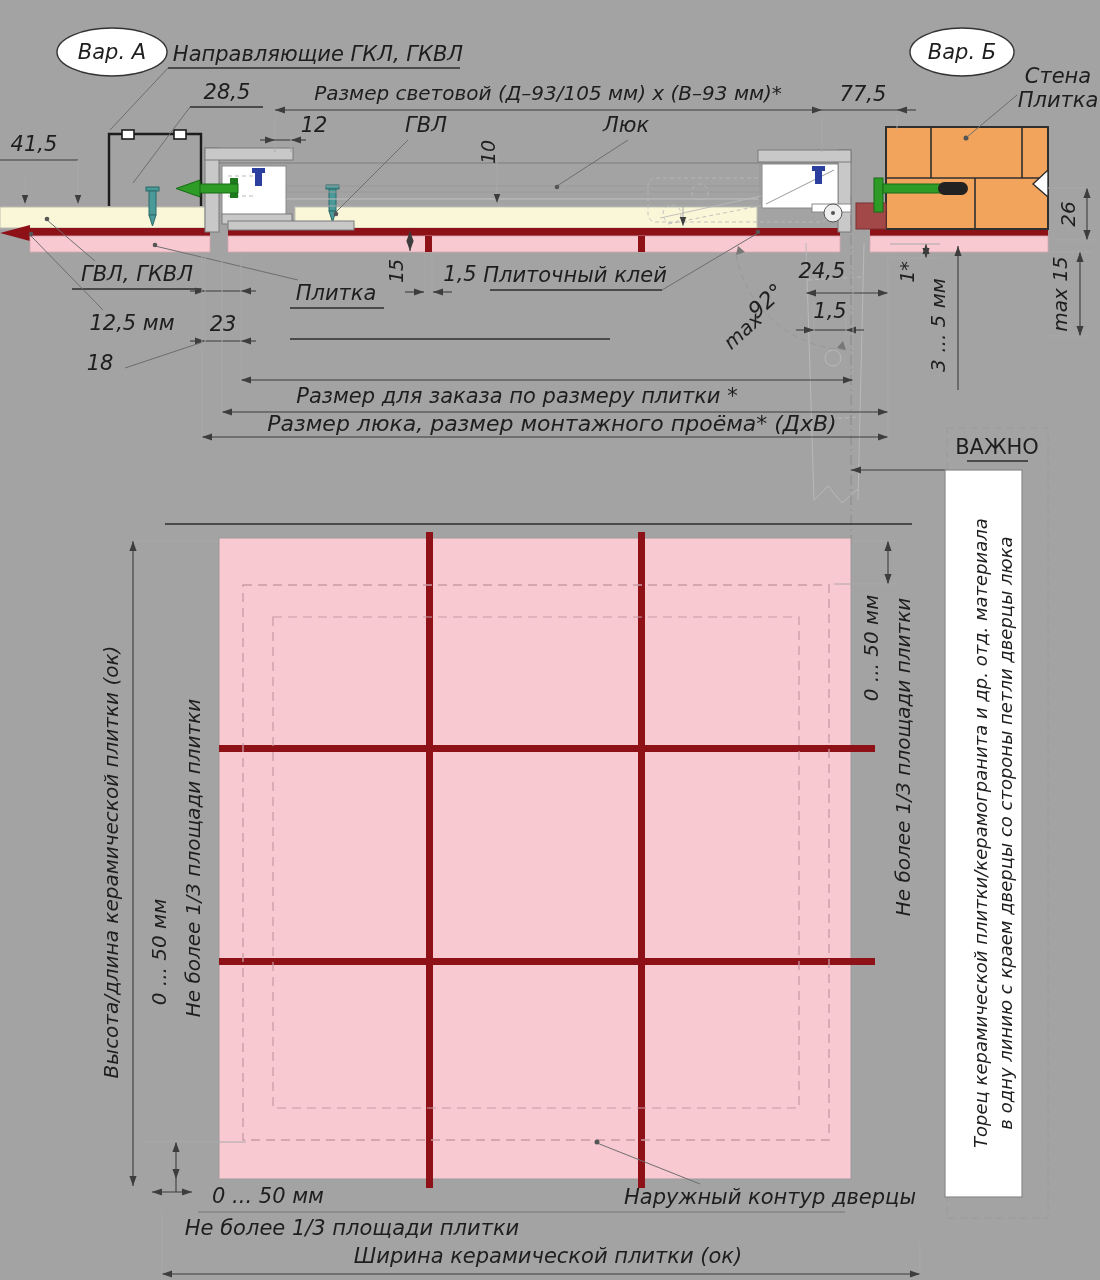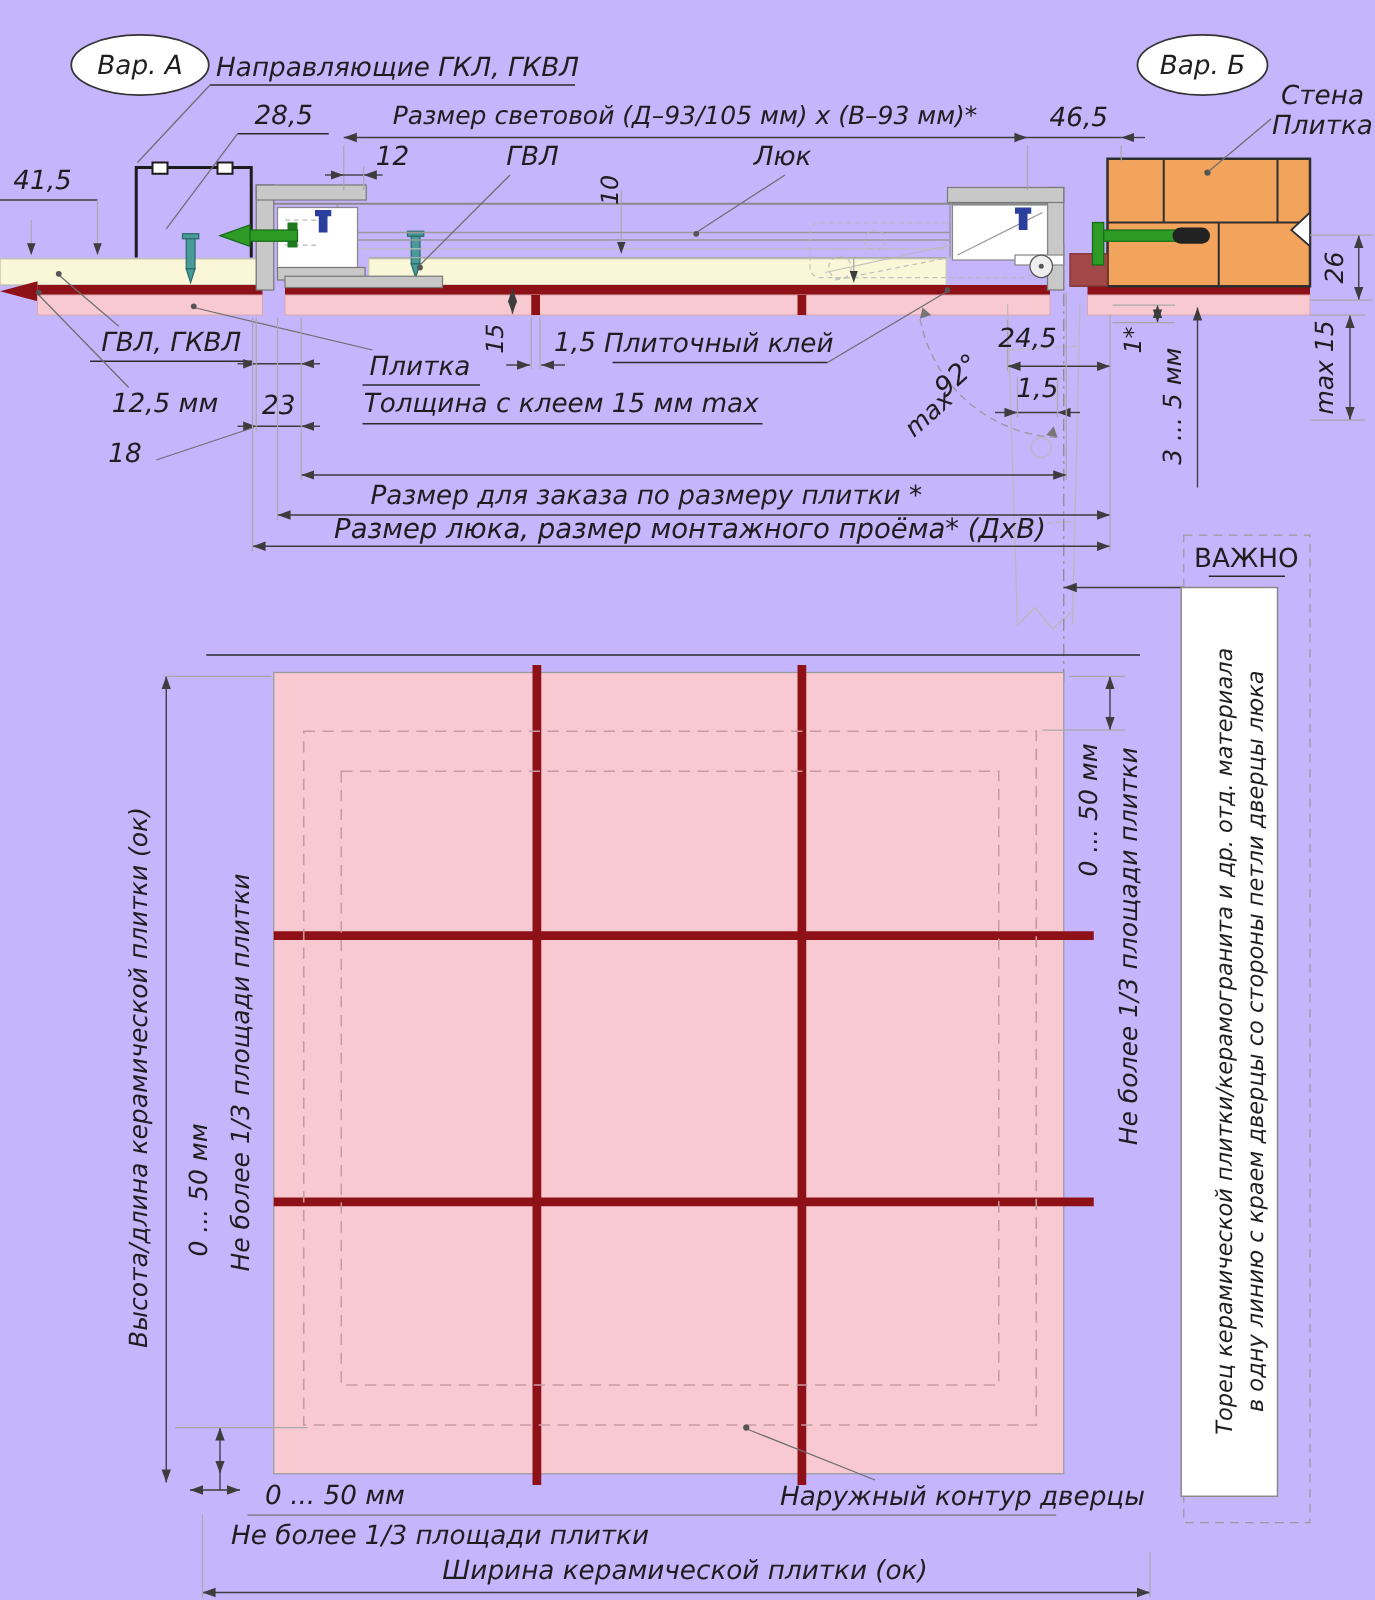--- a/index.html
+++ b/index.html
@@ -1,16 +1,16 @@
 <!DOCTYPE html>
 <html><head>
 <meta charset="utf-8">
 <style>
   html,body{margin:0;padding:0;background:#fff;}
-  #stage{position:relative;width:1100px;height:1280px;background:#c4b5fd;overflow:hidden;
+  #stage{position:relative;width:1100px;height:1280px;background:#a3a3a3;overflow:hidden;
          font-family:"DejaVu Sans",sans-serif;}
   svg{position:absolute;left:0;top:0;}
   .t{position:absolute;transform:translate(-50%,-50%);font-style:italic;white-space:nowrap;
      color:#1e1e1e;font-family:"DejaVu Sans",sans-serif;line-height:1.05;}
   .v{transform:translate(-50%,-50%) rotate(-90deg);}
   .a42{transform:translate(-50%,-50%) rotate(-42deg);}
   .up{font-style:normal;}
   .b{font-weight:bold;}.f18{font-size:18px}.f19{font-size:19px}.f20{font-size:20px}
   .f21{font-size:21px}.f22{font-size:22px}
   .dl{stroke:#3d3d3d;stroke-width:1.1;fill:none}
@@ -273,39 +273,38 @@
     <line x1="920" y1="1242" x2="920" y2="1278" class="xl"></line>
     <line x1="165" y1="524" x2="912" y2="524" class="ul"></line>
   </g>
 </svg>
 
 <div class="t f21" style="left:112px;top:52px">Вар. А</div>
 <div class="t f21" style="left:962px;top:52px">Вар. Б</div>
 <div class="t f21" style="left:318px;top:54px">Направляющие ГКЛ, ГКВЛ</div>
 <div class="t f21" style="left:227px;top:92px">28,5</div>
 <div class="t f20" style="left:548px;top:93px">Размер световой (Д–93/105 мм) х (В–93 мм)*</div>
-<div class="t f21" style="left:863px;top:94px">46,5</div>
+<div class="t f21" style="left:863px;top:94px">77,5</div>
 <div class="t f21" style="left:1058px;top:76px">Стена</div>
 <div class="t f21" style="left:1058px;top:100px">Плитка</div>
 <div class="t f21" style="left:34px;top:144px">41,5</div>
 <div class="t f21" style="left:314px;top:125px">12</div>
 <div class="t f21" style="left:426px;top:125px">ГВЛ</div>
 <div class="t f19 v" style="left:489px;top:152px">10</div>
 <div class="t f21" style="left:626px;top:125px">Люк</div>
 <div class="t f20 v" style="left:1068px;top:214px">26</div>
 
 <div class="t f21" style="left:137px;top:274px">ГВЛ, ГКВЛ</div>
 <div class="t f21" style="left:132px;top:323px">12,5 мм</div>
 <div class="t f21" style="left:223px;top:324px">23</div>
 <div class="t f21" style="left:100px;top:363px">18</div>
 <div class="t f21" style="left:336px;top:293px">Плитка</div>
 <div class="t f19 v" style="left:397px;top:271px">15</div>
 <div class="t f21" style="left:460px;top:274px">1,5</div>
 <div class="t f21" style="left:575px;top:275px">Плиточный клей</div>
-<div class="t f21" style="left:449px;top:323px">Толщина с клеем 15 мм max</div>
 <div class="t f21" style="left:822px;top:271px">24,5</div>
 <div class="t f21" style="left:830px;top:311px">1,5</div>
 <div class="t f22 a42" style="left:766px;top:301px">92°</div>
 <div class="t f20 a42" style="left:743px;top:331px">max</div>
 <div class="t f19 v" style="left:908px;top:272px">1*</div>
 <div class="t f20 v" style="left:938px;top:325px">3 ... 5 мм</div>
 <div class="t f20 v" style="left:1060px;top:294px">max 15</div>
 
 <div class="t f21" style="left:517px;top:396px">Размер для заказа по размеру плитки *</div>
 <div class="t f22" style="left:552px;top:424px">Размер люка, размер монтажного проёма* (ДхВ)</div>

